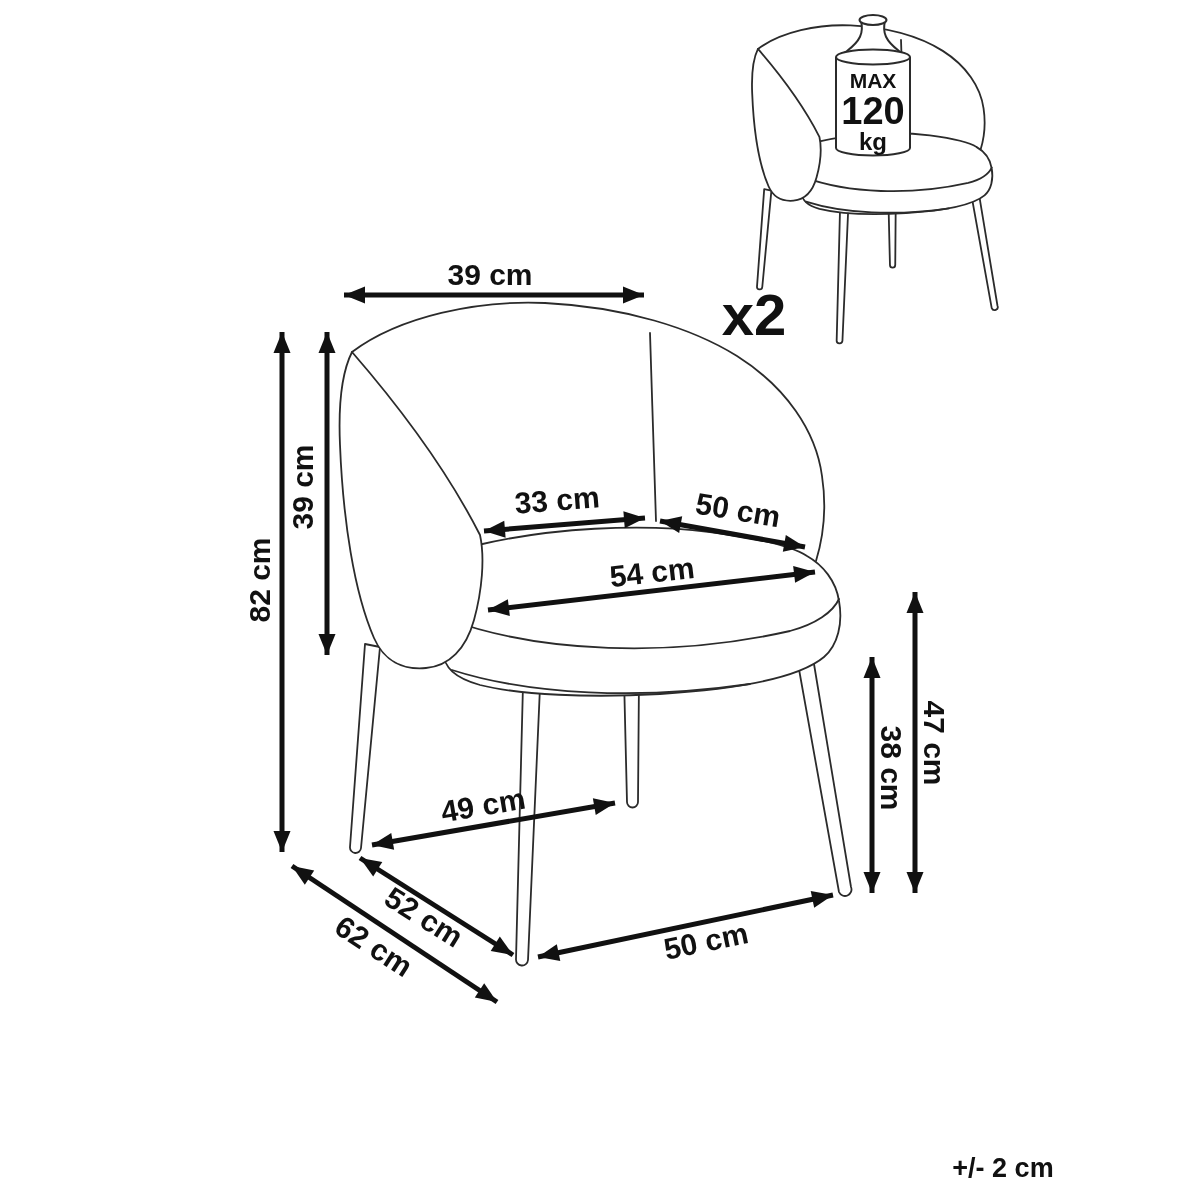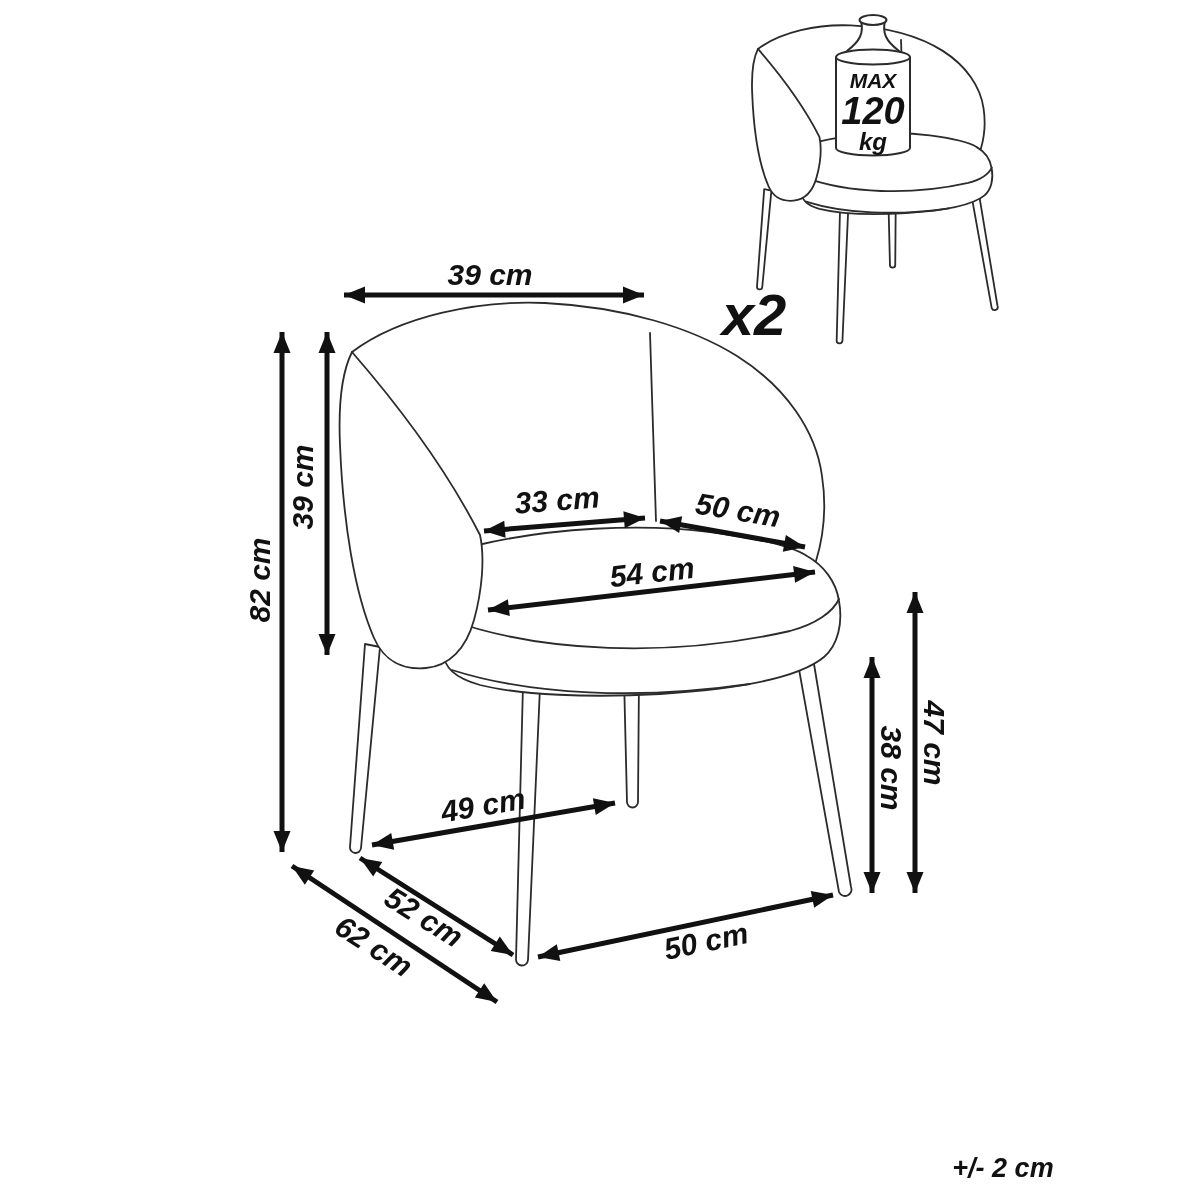--- a/index.html
+++ b/index.html
@@ -3,21 +3,21 @@
 <meta charset="utf-8">
 <style>
   html,body{
     margin:0;
     padding:0;
     width:1200px;
     height:1200px;
     background:var(--background,#ffffff);
     font-family:"Liberation Sans", sans-serif;
   }
-  #stage{width:1200px;height:1200px;position:relative;font-style:italic;}
+  #stage{width:1200px;height:1200px;position:relative;}
   svg{display:block;}
 
   
   .chair path{
     fill:none;
     stroke:var(--chair_line,#2b2b2b);
     stroke-width:1.8;
     stroke-linecap:round;
     stroke-linejoin:round;
     vector-effect:non-scaling-stroke;

